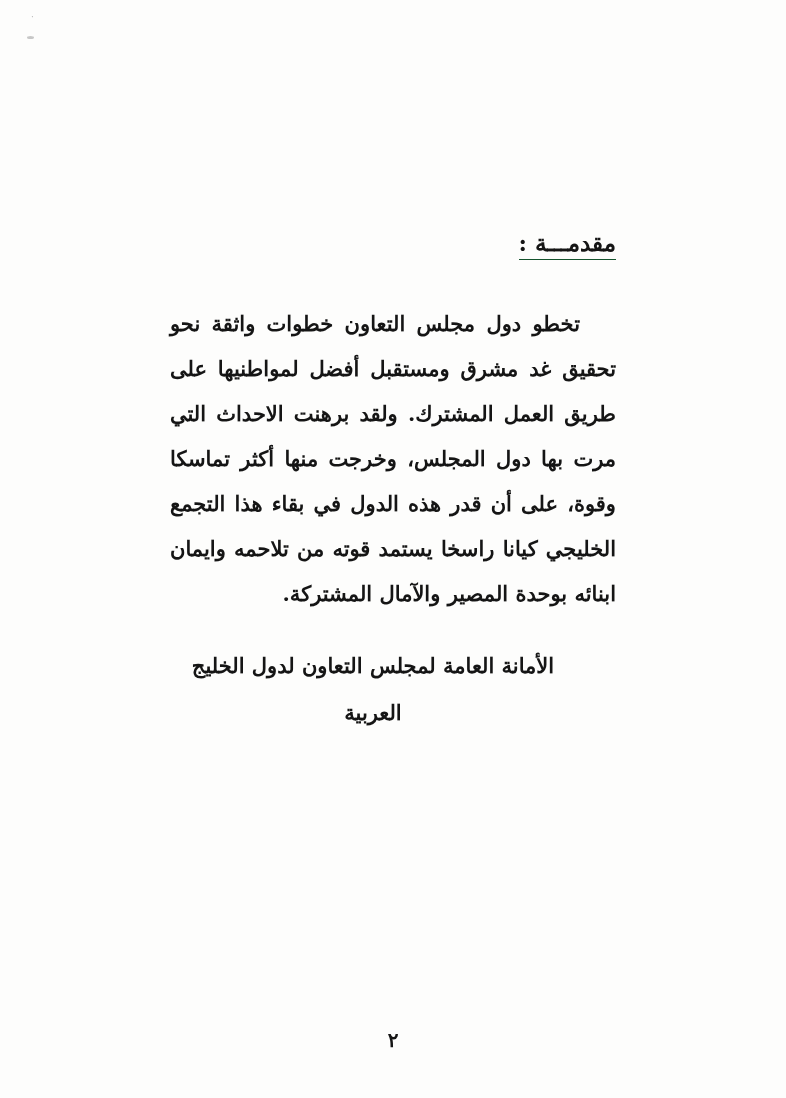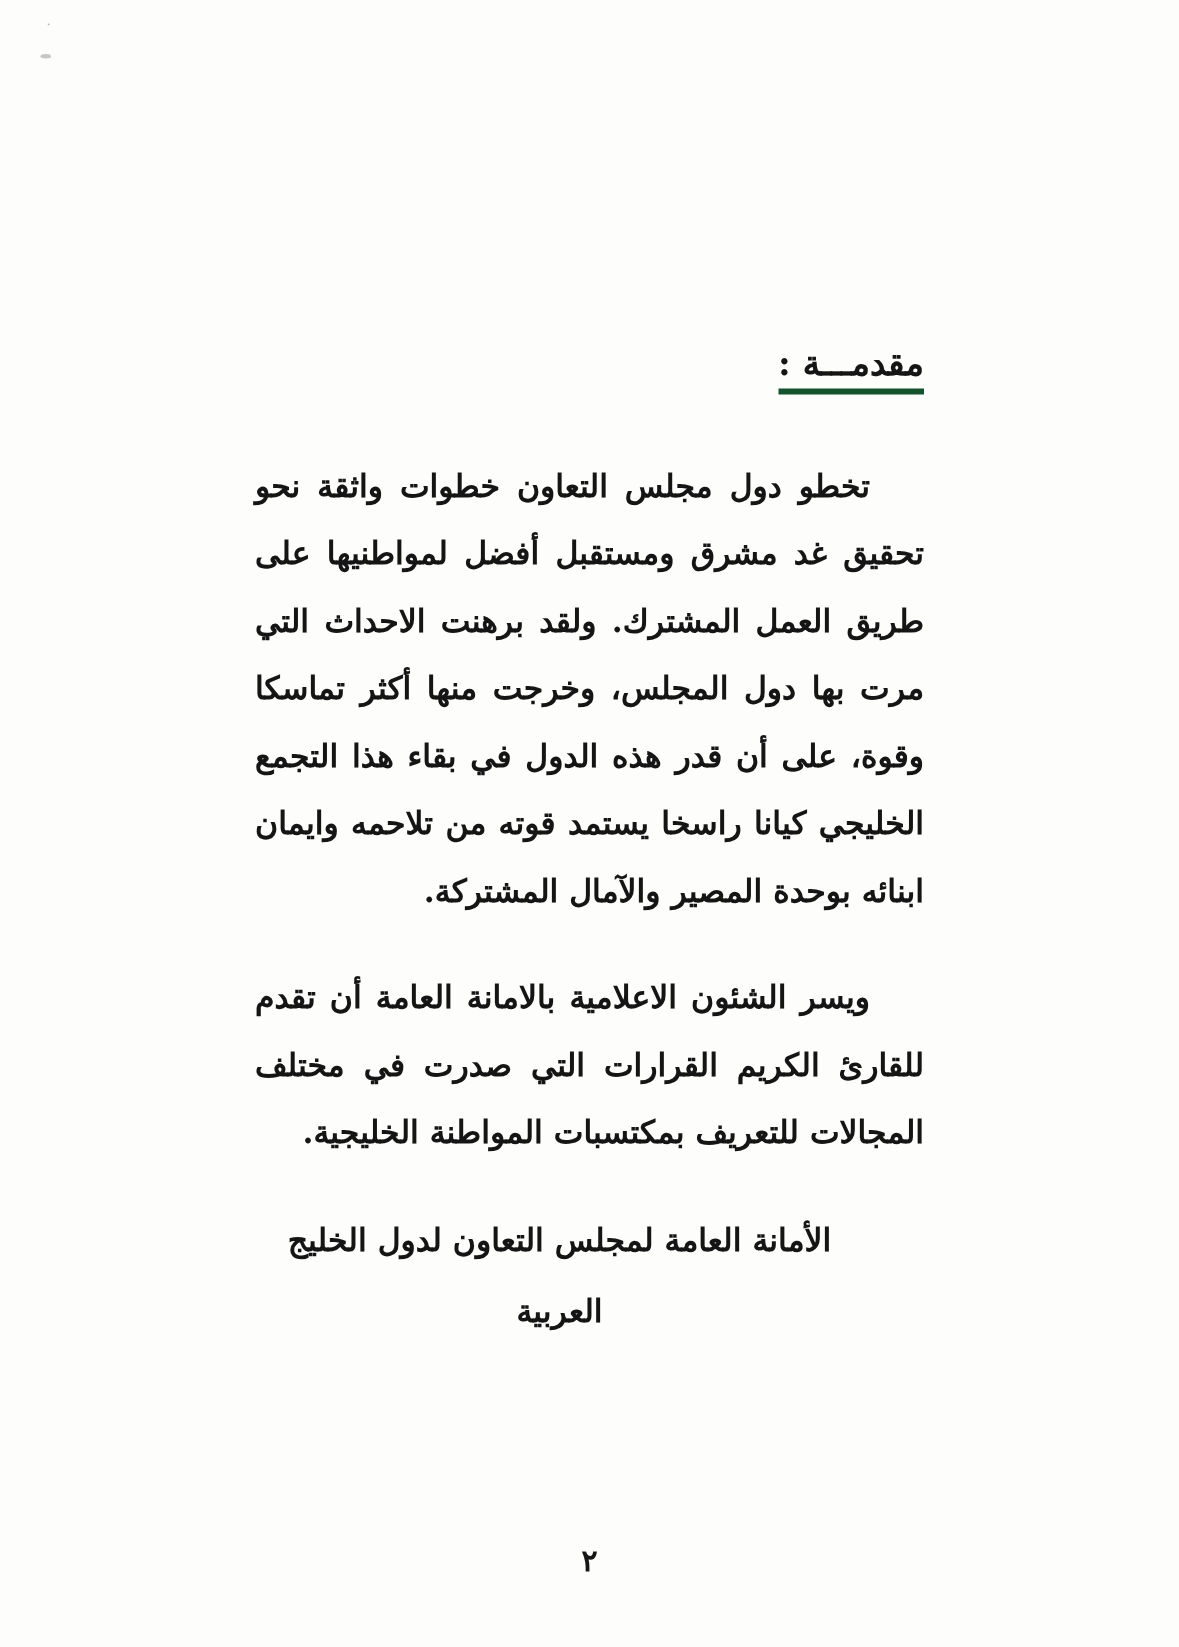--- a/index.html
+++ b/index.html
@@ -44,21 +44,21 @@
     font-size: 21px;
     line-height: 45px;
   }
   .heading {
     text-align: right;
     font-weight: bold;
     font-size: 23px;
     margin: 0 0 36px 0;
   }
   .heading .underlined {
-    border-bottom: 4px solid #14532d;
+    border-bottom: 1px solid #14532d;
     padding-bottom: 3px;
   }
   p.para {
     margin: 0 0 26px 0;
     text-indent: 36px;
     font-weight: bold;
   }
   .signature {
     direction: rtl;
     text-align: center;
@@ -88,21 +88,20 @@
 
   <div class="content">
 
     <div class="heading">
       <span class="underlined">مقدمـــة :</span>
     </div>
 
     <p class="para">تخطو دول مجلس التعاون خطوات واثقة نحو تحقيق غد مشرق ومستقبل أفضل لمواطنيها على طريق العمل المشترك. ولقد برهنت الاحداث التي مرت بها دول المجلس، وخرجت منها أكثر تماسكا وقوة، على أن قدر هذه الدول في بقاء هذا التجمع الخليجي كيانا راسخا يستمد قوته من تلاحمه وايمان ابنائه بوحدة المصير والآمال المشتركة.</p>
 
 
-    <p class="para">ويسر الشئون الاعلامية بالامانة العامة أن تقدم للقارئ الكريم القرارات التي صدرت في مختلف المجالات للتعريف بمكتسبات المواطنة الخليجية.</p>
 
     <div class="signature">
       <div>الأمانة العامة لمجلس التعاون لدول الخليج العربية</div>
 
     </div>
 
   </div>
 
   <div class="page-number">٢</div>
 

